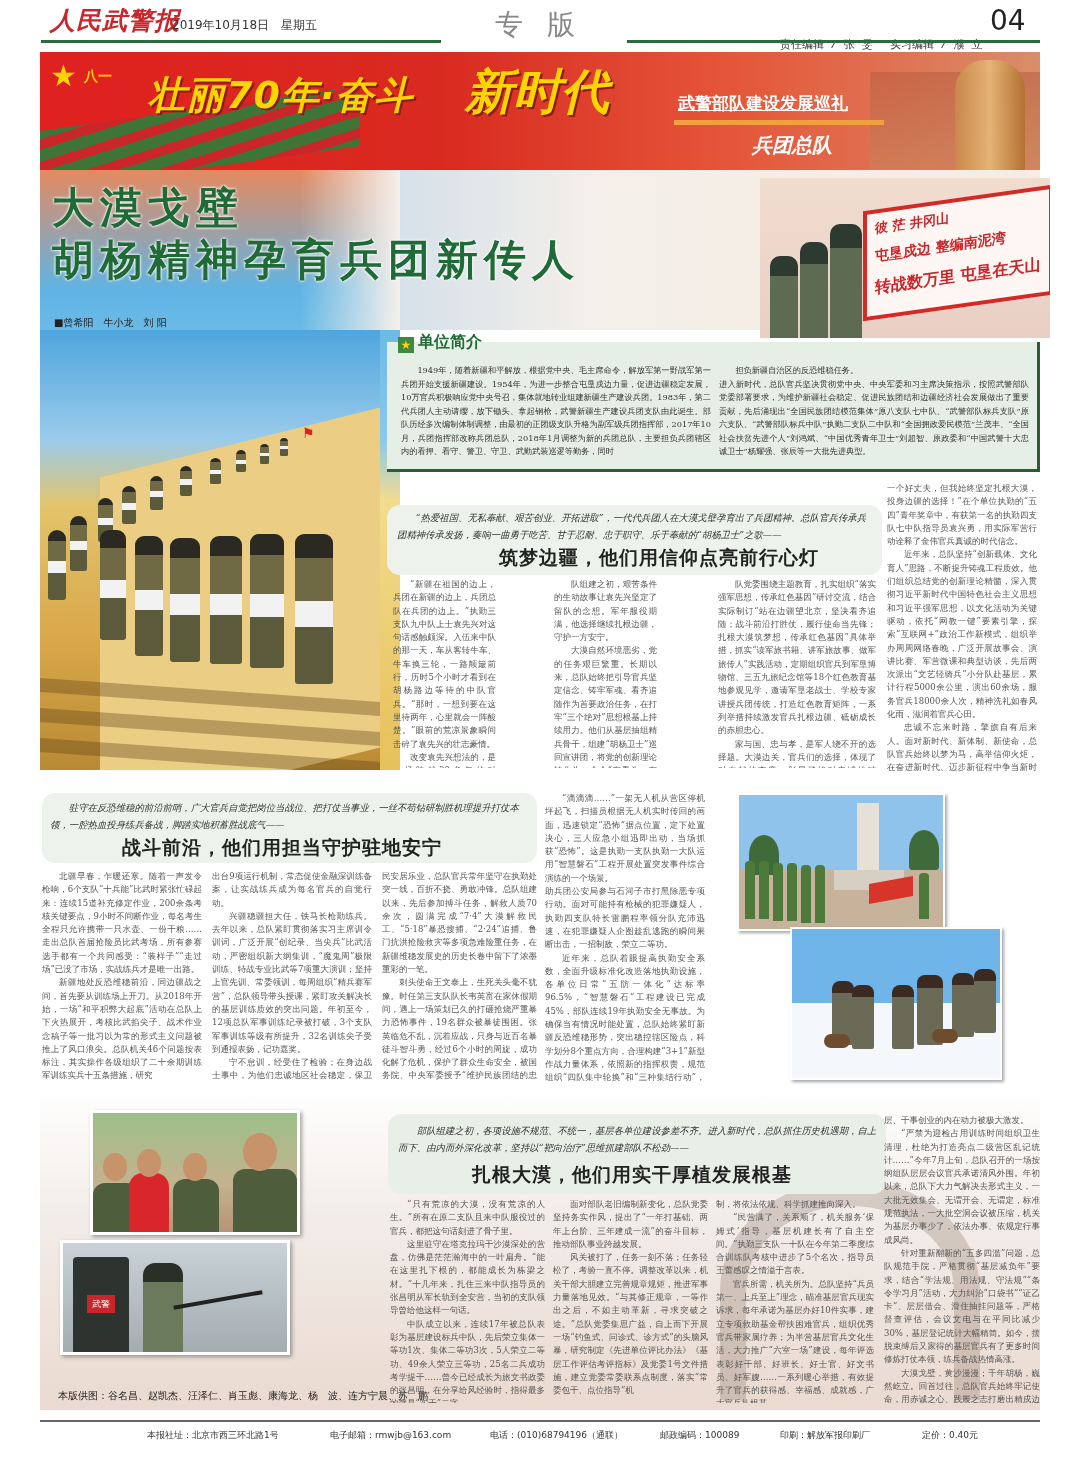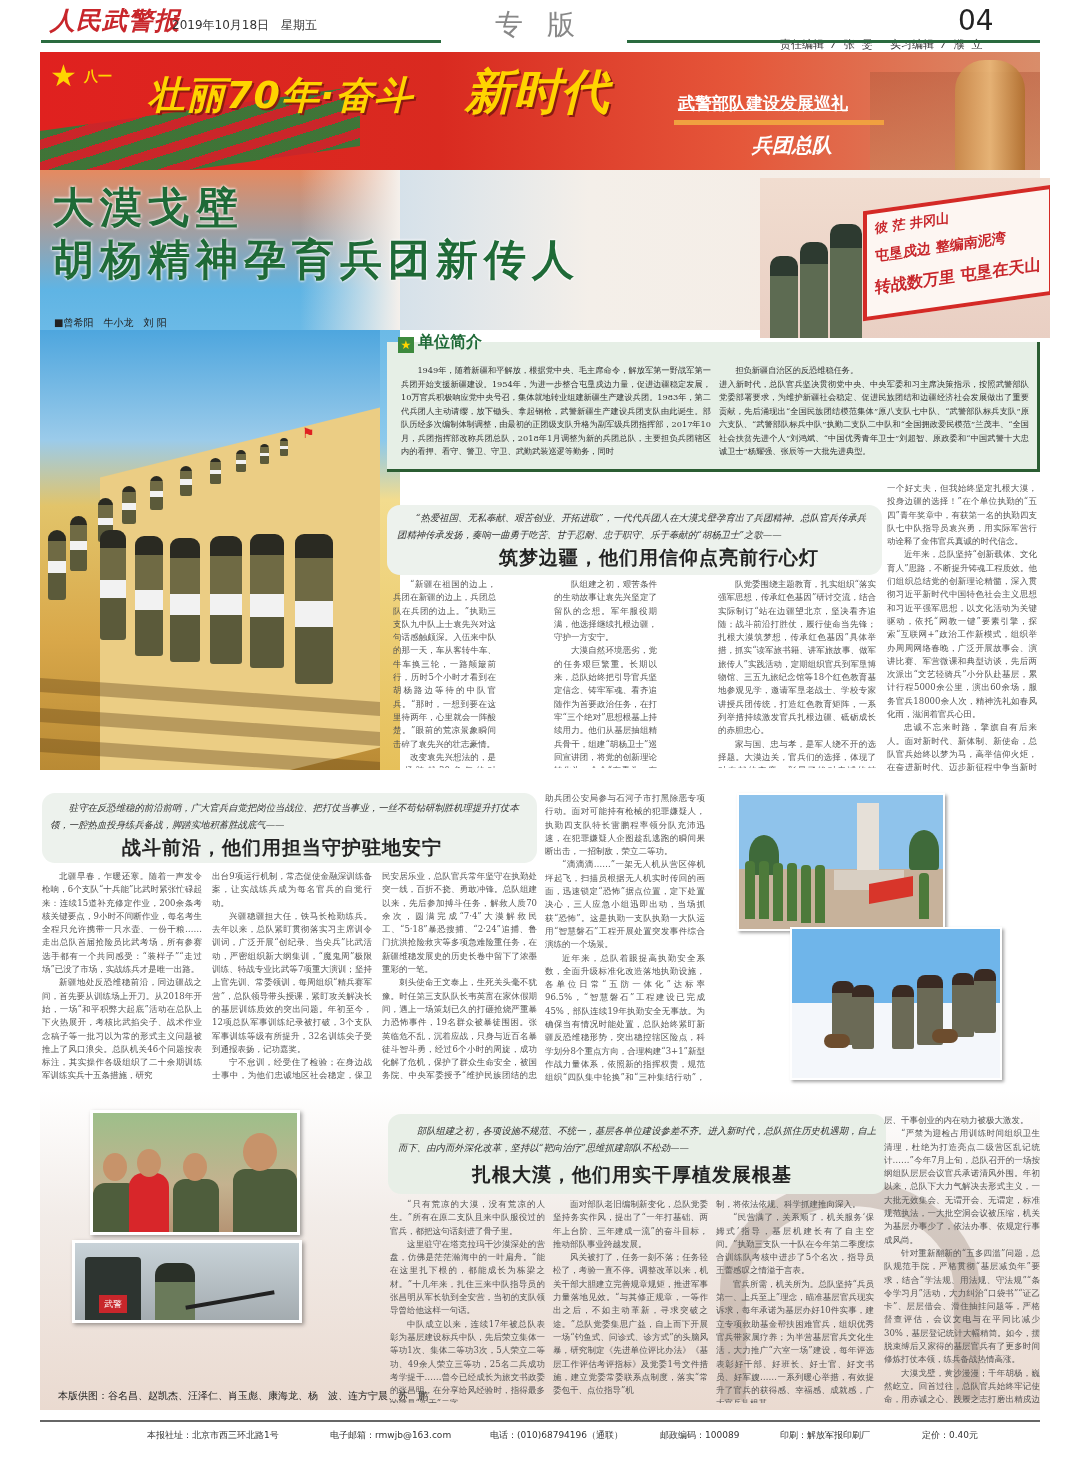--- a/index.html
+++ b/index.html
@@ -5,21 +5,21 @@
   * { box-sizing: border-box; margin: 0; padding: 0; }
   html, body { width: 1080px; height: 1484px; background: #ffffff; overflow: hidden; }
   body { font-family: "DejaVu Serif", "Liberation Serif", serif; color: #333; position: relative; }
 
   
   .masthead { position: absolute; left: 40px; top: 0; width: 1000px; height: 44px; }
   .masthead .logo { position: absolute; left: 10px; top: 4px; font-size: 25px; color: #c8262b; font-family: "DejaVu Serif", serif; font-weight: bold; font-style: italic; letter-spacing: 1px; }
   .masthead .date { position: absolute; left: 132px; top: 17px; font-size: 12px; color: #333; font-family: "DejaVu Sans", sans-serif; }
   .masthead .section { position: absolute; left: 455px; top: 6px; font-size: 28px; color: #888; font-family: "DejaVu Serif", serif; letter-spacing: 24px; }
   .masthead .editors { position: absolute; left: 740px; top: 18px; font-size: 11px; color: #333; font-family: Liberation Mono, monospace; margin-top: 19px; }
-  .masthead .pageno { position: absolute; left: 918px; top: 4px; font-size: 28px; color: #222; font-family: "DejaVu Sans", sans-serif; }
+  .masthead .pageno { position: absolute; left: 950px; top: 4px; font-size: 28px; color: #222; font-family: "DejaVu Sans", sans-serif; }
   .rule-left { position: absolute; left: 41px; top: 40px; width: 400px; height: 3px; background: #2a6b3f; }
   .rule-right { position: absolute; left: 627px; top: 40px; width: 413px; height: 3px; background: #2a6b3f; }
 
   
   .banner { position: absolute; left: 40px; top: 52px; width: 1000px; height: 118px;
     background: linear-gradient(90deg, #e0211f 0%, #d92a20 40%, #e5573a 70%, #d98d6a 100%); overflow: hidden; }
   .banner .stripes { position: absolute; left: -20px; top: 58px; width: 340px; height: 60px;
     background: repeating-linear-gradient(170deg, #2e7d3a 0 12px, #c8262b 12px 22px); transform: skewY(-8deg); opacity: .9; }
   .banner .star { position: absolute; left: 10px; top: 6px; color: #ffd400; font-size: 30px; }
   .banner .bayi { position: absolute; left: 44px; top: 16px; color: #ffd400; font-size: 14px; font-weight: bold; font-family: "DejaVu Sans", sans-serif; }
@@ -82,21 +82,21 @@
   .photo-snow .sd { position: absolute; width: 22px; height: 64px; background: linear-gradient(180deg, #3a2a22 0 18%, #6b6a56 18% 100%); border-radius: 8px 8px 2px 2px; }
   .photo-snow .dog { position: absolute; width: 26px; height: 14px; background: #6d4d2e; border-radius: 8px; }
 
   
   .s3-bg { position: absolute; left: 40px; top: 1090px; width: 1000px; height: 320px; background: linear-gradient(180deg, #ffffff 0%, #f2ece8 40%, #eadad0 100%); }
   .tree-silhouette { position: absolute; left: 720px; top: 1180px; width: 260px; height: 220px; border: 26px solid rgba(120,95,80,.25); border-radius: 50% 50% 0 0; border-bottom: none; }
   .photo-kids { position: absolute; left: 90px; top: 1110px; width: 210px; height: 125px; background: linear-gradient(180deg, #9dbf8a 0%, #c4b28f 60%, #b59474 100%); border: 3px solid #fff; box-shadow: 2px 2px 4px rgba(0,0,0,.35); overflow: hidden; }
   .photo-kids .head { position: absolute; width: 24px; height: 28px; background: #c7936a; border-radius: 50%; }
   .photo-kids .body { position: absolute; width: 46px; height: 60px; background: #4e5d3c; border-radius: 12px 12px 0 0; }
   .photo-kids .girl { position: absolute; left: 36px; top: 60px; width: 40px; height: 60px; background: #d8262a; border-radius: 14px 14px 0 0; }
-  .photo-riot { position: absolute; left: 72px; top: 1240px; width: 230px; height: 83px; background: linear-gradient(180deg, #c8d2d8 0%, #a4acb0 100%); border: 3px solid #fff; box-shadow: 2px 2px 4px rgba(0,0,0,.35); overflow: hidden; }
+  .photo-riot { position: absolute; left: 60px; top: 1240px; width: 230px; height: 115px; background: linear-gradient(180deg, #c8d2d8 0%, #a4acb0 100%); border: 3px solid #fff; box-shadow: 2px 2px 4px rgba(0,0,0,.35); overflow: hidden; }
   .photo-riot .shield { position: absolute; left: 10px; top: 14px; width: 56px; height: 100px; background: #2d3430; border-radius: 4px; }
   .photo-riot .shield span { position: absolute; left: 14px; top: 38px; width: 28px; height: 18px; background: #c8262b; color: #fff; font-size: 9px; text-align: center; line-height: 18px; font-family: "DejaVu Sans", sans-serif; }
   .photo-riot .man { position: absolute; left: 80px; top: 20px; width: 40px; height: 95px; background: linear-gradient(180deg, #2a3028 0 20%, #6a7a5a 20% 100%); border-radius: 12px 12px 0 0; }
   .photo-riot .rifle { position: absolute; left: 110px; top: 55px; width: 90px; height: 4px; background: #222; transform: rotate(-10deg); }
   .caption { position: absolute; left: 58px; top: 1389px; font-size: 10px; color: #222; font-family: "DejaVu Sans", sans-serif; }
 
   
   .footer-rule { position: absolute; left: 40px; top: 1420px; width: 1000px; height: 2px; background: #666; }
   .footer { position: absolute; top: 1429px; font-size: 9px; color: #333; font-family: "DejaVu Sans", sans-serif; }
 </style>
@@ -213,22 +213,22 @@
   <p style="text-indent:0">出台9项运行机制，常态促使金融深训练备案，让实战练兵成为每名官兵的自觉行动。</p>
   <p>兴疆稳疆担大任，铁马长枪勤练兵。去年以来，总队紧盯贯彻落实习主席训令训词，广泛开展“创纪录、当尖兵”比武活动，严密组织新大纲集训，“魔鬼周”极限训练、特战专业比武等7项重大演训；坚持上官先训、常委领训，每周组织“精兵赛军营”，总队领导带头授课，紧盯攻关解决长的基层训练质效的突出问题。年初至今，12项总队军事训练纪录被打破，3个支队军事训练等级有所提升，32名训练尖子受到通报表扬，记功嘉奖。</p>
   <p>宁不怠训，经受住了检验；在身边战士事中，为他们忠诚地区社会稳定，保卫人</p>
 </div>
 <div class="col-text" style="left:382px;top:870px;width:155px;height:210px;">
   <p style="text-indent:0">民安居乐业，总队官兵常年坚守在执勤处突一线，百折不挠、勇敢冲锋。总队组建以来，先后参加搏斗任务，解救人质70余次，圆满完成“7·4”大漠解救民工、“5·18”暴恐搜捕、“2·24”追捕、鲁门抗洪抢险救灾等多项急难险重任务，在新疆维稳发展史的历史长卷中留下了浓墨重彩的一笔。</p>
   <p>刺头使命王文泰上，生死关头毫不犹豫。时任第三支队队长韦英富在家休假期间，遇上一场策划已久的打砸抢烧严重暴力恐怖事件，19名群众被暴徒围困。张英临危不乱，沉着应战，只身与近百名暴徒斗智斗勇，经过6个小时的周旋，成功化解了危机，保护了群众生命安全，被国务院、中央军委授予“维护民族团结的忠诚卫士”荣誉称号。</p>
 
 </div>
 <div class="col-text" style="left:545px;top:792px;width:160px;height:290px;">
+  <p>“滴滴滴……”一架无人机从营区停机坪起飞，扫描员根据无人机实时传回的画面，迅速锁定“恐怖”据点位置，定下处置决心，三人应急小组迅即出动，当场抓获“恐怖”。这是执勤一支队执勤一大队运用“智慧磐石”工程开展处置突发事件综合演练的一个场景。</p>
   <p style="text-indent:0">助兵团公安局参与石河子市打黑除恶专项行动。面对可能持有枪械的犯罪嫌疑人，执勤四支队特长雷鹏程率领分队充沛迅速，在犯罪嫌疑人企图趁乱逃跑的瞬间果断出击，一招制敌，荣立二等功。</p>
-  <p>“滴滴滴……”一架无人机从营区停机坪起飞，扫描员根据无人机实时传回的画面，迅速锁定“恐怖”据点位置，定下处置决心，三人应急小组迅即出动，当场抓获“恐怖”。这是执勤一支队执勤一大队运用“智慧磐石”工程开展处置突发事件综合演练的一个场景。</p>
   <p>近年来，总队着眼提高执勤安全系数，全面升级标准化改造落地执勤设施，各单位日常“五防一体化”达标率96.5%，“智慧磐石”工程建设已完成45%，部队连续19年执勤安全无事故。为确保当有情况时能处置，总队始终紧盯新疆反恐维稳形势，突出稳控辖区险点，科学划分8个重点方向，合理构建“3+1”新型作战力量体系，依照新的指挥权责，规范组织“四队集中轮换”和“三种集结行动”，常态开展实兵实装拉动演练，部队应对突发事件能力不断提升。</p>
 </div>
 
 <div class="photo-ceremony">
   <div class="tree" style="left:10px;top:40px;"></div>
   <div class="tree" style="left:170px;top:35px;"></div>
   <div class="tower"></div>
   <div class="base"></div>
   <div class="guard" style="left:6px;top:66px;"></div>
   <div class="guard" style="left:20px;top:66px;"></div>

